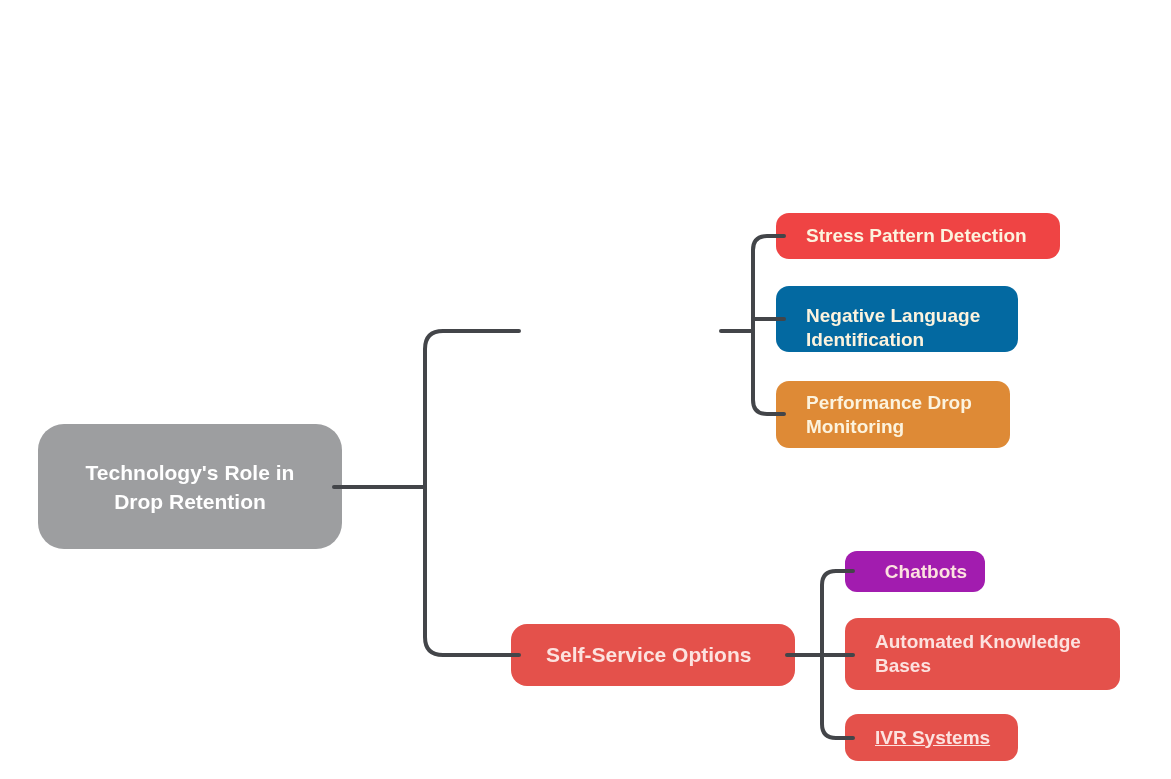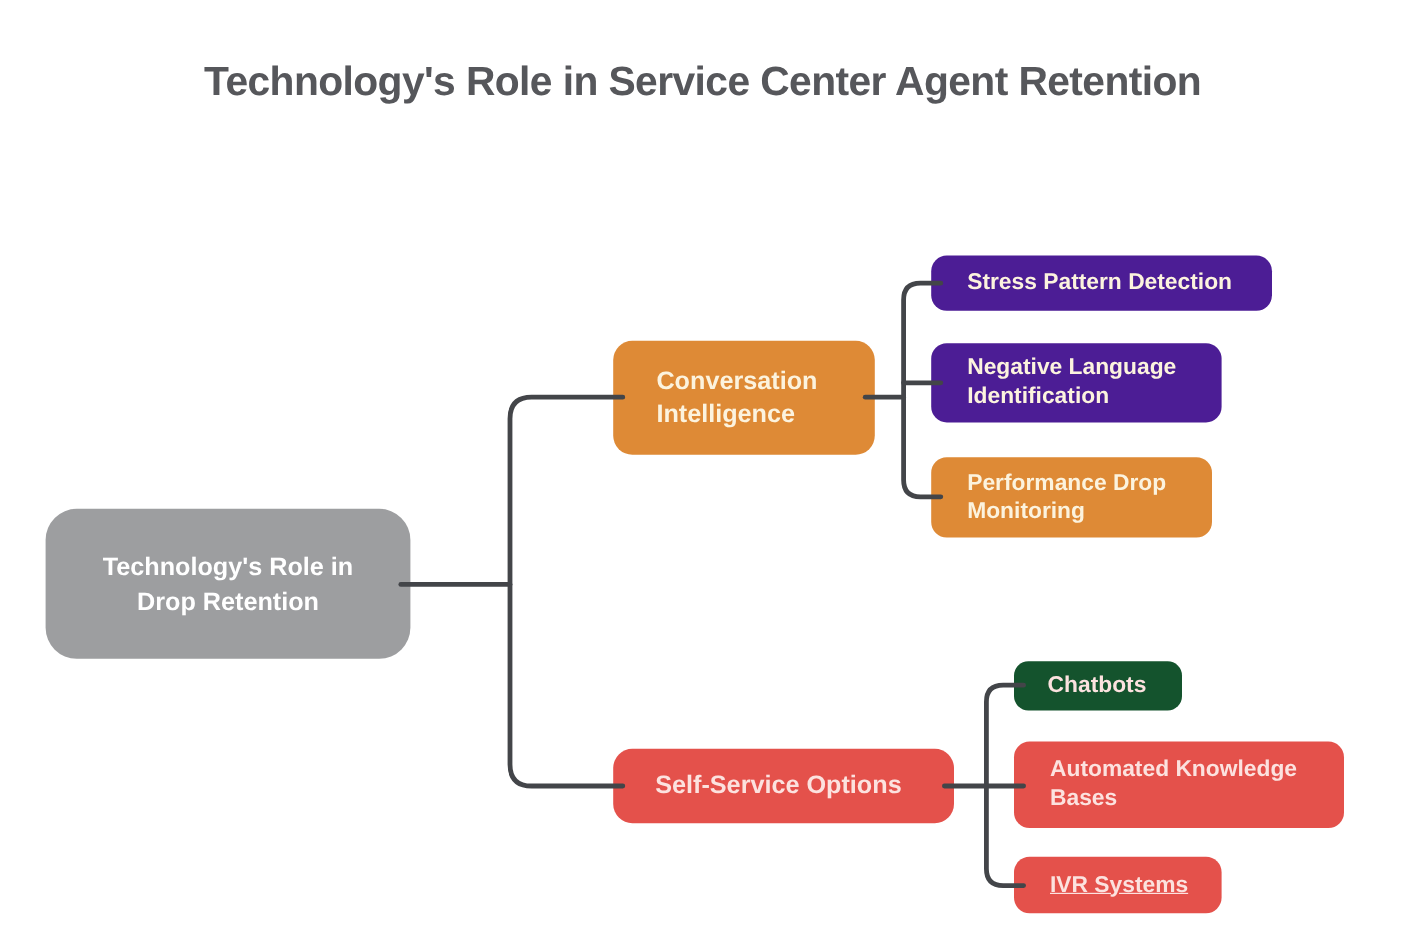--- a/index.html
+++ b/index.html
@@ -118,47 +118,43 @@
     left: 0; top: 0;
     width: 1171px; height: 779px;
     pointer-events: none;
   }
 </style>
 </head>
 <body>
 
 <div class="canvas">
 
-  <div class="diagram-title">Technology's Role in Service Center Agent Retention</div>
 
   <div class="node" id="root-node" style="background: rgb(157, 158, 160); color: rgb(255, 255, 255);">
     <span>Technology's Role in Drop Retention</span>
   </div>
 
-  <div class="node" id="branch-conversation-intelligence" style="background: rgb(222, 138, 54); color: rgb(252, 243, 222);">
-    <span>Conversation Intelligence</span>
-  </div>
 
-  <div class="node" id="leaf-stress-pattern-detection" style="background: #4c1d95; color: rgb(252, 243, 222);">
+  <div class="node" id="leaf-stress-pattern-detection" style="background: #ef4444; color: rgb(252, 243, 222);">
     <span>Stress Pattern Detection</span>
   </div>
 
-  <div class="node" id="leaf-negative-language-identification" style="background: #4c1d95; color: rgb(252, 243, 222);">
+  <div class="node" id="leaf-negative-language-identification" style="background: #0369a1; color: rgb(252, 243, 222); justify-content: flex-end;">
     <span>Negative Language Identification</span>
   </div>
 
   <div class="node" id="leaf-performance-drop-monitoring" style="background: rgb(222, 138, 54); color: rgb(252, 243, 222);">
     <span>Performance Drop Monitoring</span>
   </div>
 
   <div class="node" id="branch-self-service-options" style="background: rgb(228, 81, 75); color: rgb(252, 226, 223);">
     <span>Self-Service Options</span>
   </div>
 
-  <div class="node" id="leaf-chatbots" style="background: #14532d; color: rgb(252, 226, 223);">
+  <div class="node" id="leaf-chatbots" style="background: #a21caf; color: rgb(252, 226, 223); align-items: center;">
     <span>Chatbots</span>
   </div>
 
   <div class="node" id="leaf-automated-knowledge-bases" style="background: rgb(228, 81, 75); color: rgb(252, 226, 223);">
     <span>Automated Knowledge Bases</span>
   </div>
 
   <div class="node" id="leaf-ivr-systems" style="background: rgb(228, 81, 75); color: rgb(252, 226, 223); text-decoration: underline;">
     <span>IVR Systems</span>
   </div>

